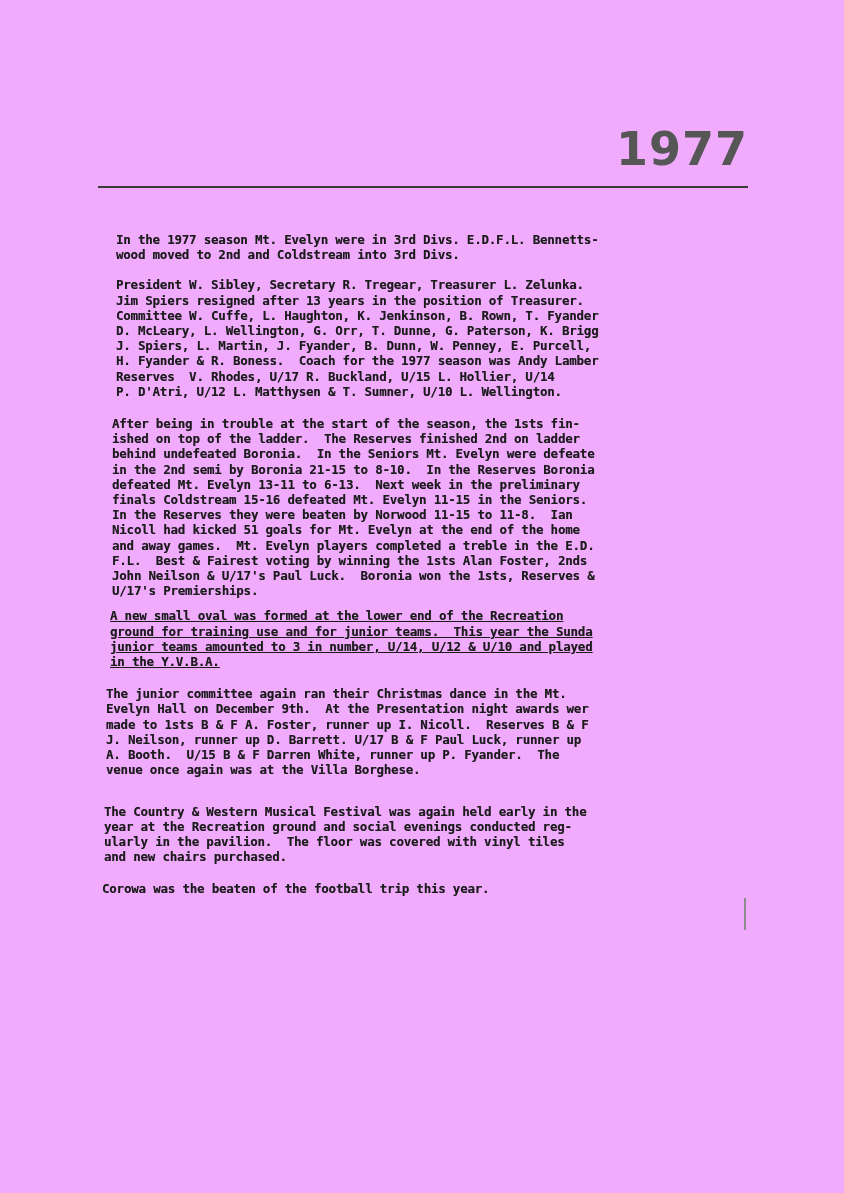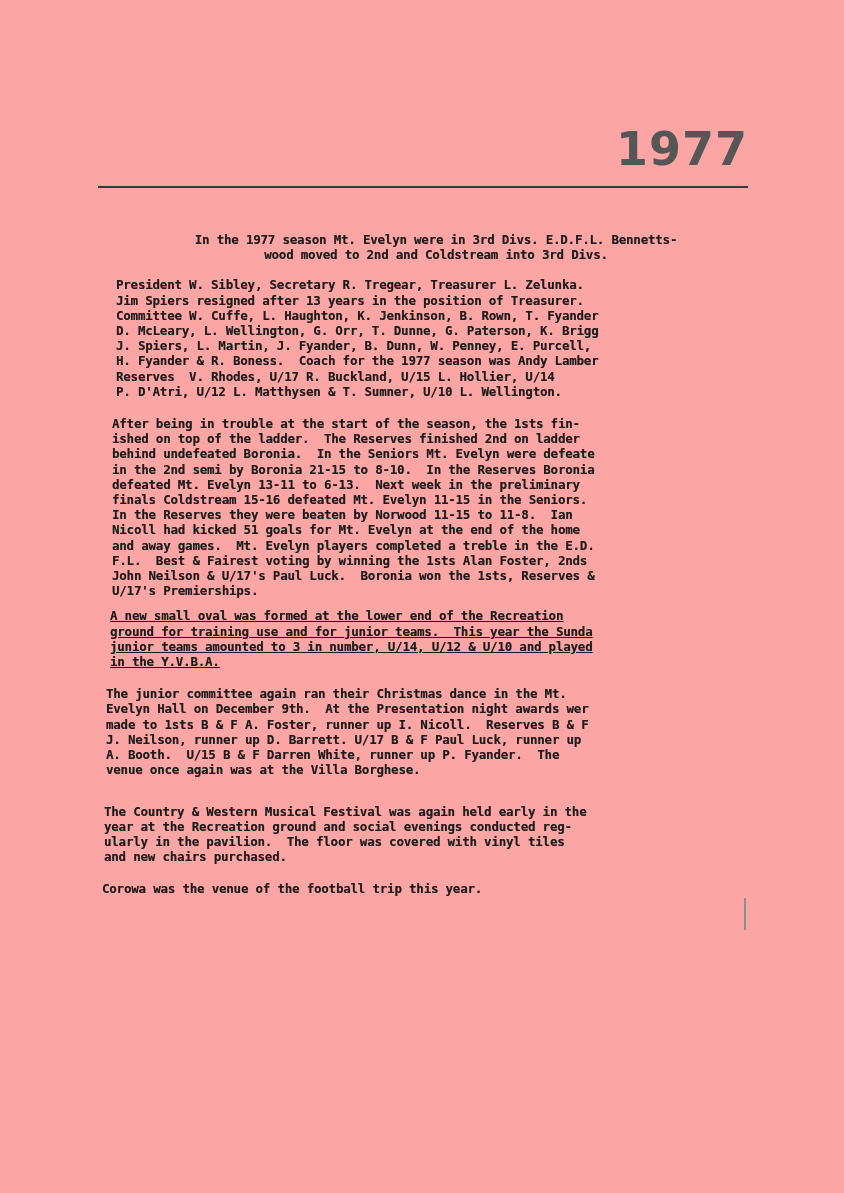--- a/index.html
+++ b/index.html
@@ -12,21 +12,21 @@
     height: 1193px;
     font-family: "Liberation Sans", sans-serif;
     position: relative;
     overflow: hidden;
   }
   .page {
     position: absolute;
     top: 0; left: 0;
     width: 844px;
     height: 1193px;
-    background: #fca5a5;
+    background: #f0abfc;
   }
   
   .year-heading {
     position: absolute;
     top: 126px;
     right: 96px;
     font-family: "DejaVu Sans", sans-serif;
     font-weight: bold;
     font-size: 46px;
     letter-spacing: 1px;
@@ -53,21 +53,21 @@
     color: #1b1b1b;
     letter-spacing: -0.15px;
     -webkit-font-smoothing: none;
   }
   .para {
     margin: 0 0 15px 0;
     white-space: pre-wrap;
     font-weight: bold;
     text-shadow: 0.25px 0 0 rgba(0,0,0,0.45);
   }
-  .para.p1 { margin-left: 8px; text-align: center; }
+  .para.p1 { margin-left: 8px; }
   .para.p2 { margin-left: 8px; margin-bottom: 17px;}
   .para.p3 { margin-left: 4px; margin-bottom: 10px;}
   .para.p4 { margin-left: 2px; margin-bottom: 17px; text-decoration: underline;}
   .para.p5 { margin-left: -2px; margin-bottom: 26px;}
   .para.p6 { margin-left: -4px; margin-bottom: 17px;}
   .para.p7 { margin-left: -6px; }
   
   .scan-mark {
     position: absolute;
     top: 898px;
@@ -123,18 +123,18 @@
     <p class="para p5">The junior committee again ran their Christmas dance in the Mt.
 Evelyn Hall on December 9th.  At the Presentation night awards wer
 made to 1sts B &amp; F A. Foster, runner up I. Nicoll.  Reserves B &amp; F
 J. Neilson, runner up D. Barrett. U/17 B &amp; F Paul Luck, runner up
 A. Booth.  U/15 B &amp; F Darren White, runner up P. Fyander.  The
 venue once again was at the Villa Borghese.</p>
     <p class="para p6">The Country &amp; Western Musical Festival was again held early in the
 year at the Recreation ground and social evenings conducted reg-
 ularly in the pavilion.  The floor was covered with vinyl tiles
 and new chairs purchased.</p>
-    <p class="para p7">Corowa was the venue of the football trip this year.</p>
+    <p class="para p7">Corowa was the beaten of the football trip this year.</p>
   </div>
 
   <div class="scan-mark"></div>
   <div class="page-edge-shadow"></div>
 </div>
 
 </body></html>

